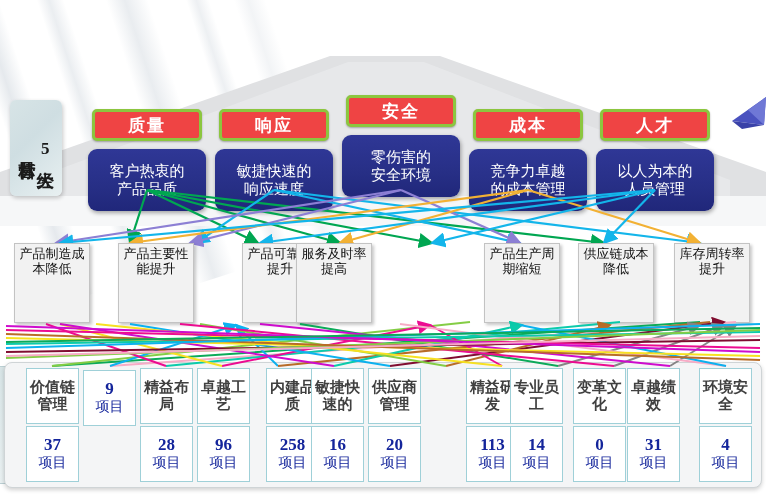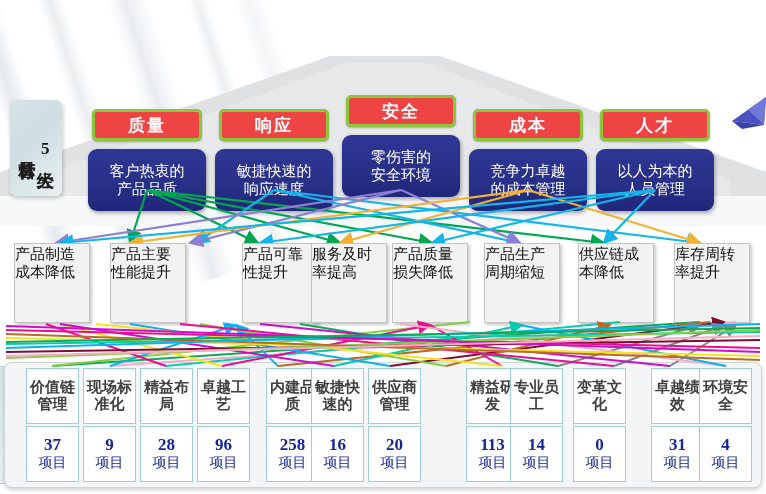--- a/index.html
+++ b/index.html
@@ -65,22 +65,22 @@
     position:relative;z-index:2;
   }
 
   
   .mid{
     position:absolute;width:74px;height:78px;background:#f2f2f2;
     border:1px solid #c3c3c3;box-shadow:2px 2px 3px rgba(0,0,0,.22);
     z-index:5;
   }
   .mid .txt{
-    position:absolute;left:0;top:2px;width:74px;text-align:left;
-    font-size:15px;line-height:1.18;color:#101010;
+    position:absolute;left:0;top:2px;width:74px;text-align:center;
+    font-size:13px;line-height:1.18;color:#101010;
   }
 
   
   .tray{
     position:absolute;left:4px;top:362px;width:756px;height:124px;
     background:#f4f5f6;border:1px solid #cfd4d6;border-radius:8px;
     box-shadow:0 2px 4px rgba(0,0,0,.18);z-index:6;
   }
   .tray-left-stub{
     position:absolute;left:-6px;top:366px;width:34px;height:116px;
@@ -205,31 +205,28 @@
       <path d="M655,190 L604,243" stroke="#13b5ea" marker-end="url(#ac)"></path>
       <path d="M655,190 L260,243" stroke="#13b5ea" marker-end="url(#ac)"></path>
       <path d="M655,190 L60,243" stroke="#13b5ea" marker-end="url(#ac)"></path>
       <path d="M655,190 L432,243" stroke="#13b5ea" marker-end="url(#ac)"></path>
     </g>
   </svg>
 
   <div class="mid" style="left:14px;top:243px;">
     <div class="txt">产品制造成本降低</div>
   </div>
-  <div class="mid" style="left:110px;top:243px;">
+  <div class="mid" style="left:118px;top:243px;">
     <div class="txt">产品主要性能提升</div>
   </div>
   <div class="mid" style="left:200px;top:243px;margin-left:42px;">
     <div class="txt">产品可靠性提升</div>
   </div>
-  <div class="mid" style="left:311px;top:243px;">
+  <div class="mid" style="left:296px;top:243px;">
     <div class="txt">服务及时率提高</div>
-  </div>
-  <div class="mid" style="left:392px;top:243px;">
-    <div class="txt">产品质量损失降低</div>
   </div>
   <div class="mid" style="left:484px;top:243px;">
     <div class="txt">产品生产周期缩短</div>
   </div>
   <div class="mid" style="left:578px;top:243px;">
     <div class="txt">供应链成本降低</div>
   </div>
   <div class="mid" style="left:674px;top:243px;">
     <div class="txt">库存周转率提升</div>
   </div>
@@ -315,23 +312,20 @@
   <div class="cell" style="left:26px;">
     <div class="top">
         <span>价值链管理</span>
       </div>
     <div class="bot">
       <div class="num">37</div>
       <div class="unit">项目</div>
     </div>
   </div>
   <div class="cell" style="left:83px;">
-    <div class="top">
-        <span>现场标准化</span>
-      </div>
     <div class="bot">
       <div class="num">9</div>
       <div class="unit">项目</div>
     </div>
   </div>
   <div class="cell" style="left:140px;">
     <div class="top">
         <span>精益布局</span>
       </div>
     <div class="bot">
@@ -395,21 +389,21 @@
   </div>
   <div class="cell" style="left:573px;">
     <div class="top">
         <span>变革文化</span>
       </div>
     <div class="bot">
       <div class="num">0</div>
       <div class="unit">项目</div>
     </div>
   </div>
-  <div class="cell" style="left:628px;padding-left:23px;">
+  <div class="cell" style="left:604px;padding-left:23px;">
     <div class="top">
         <span>卓越绩效</span>
       </div>
     <div class="bot">
       <div class="num">31</div>
       <div class="unit">项目</div>
     </div>
   </div>
   <div class="cell" style="left:699px;">
     <div class="top">

